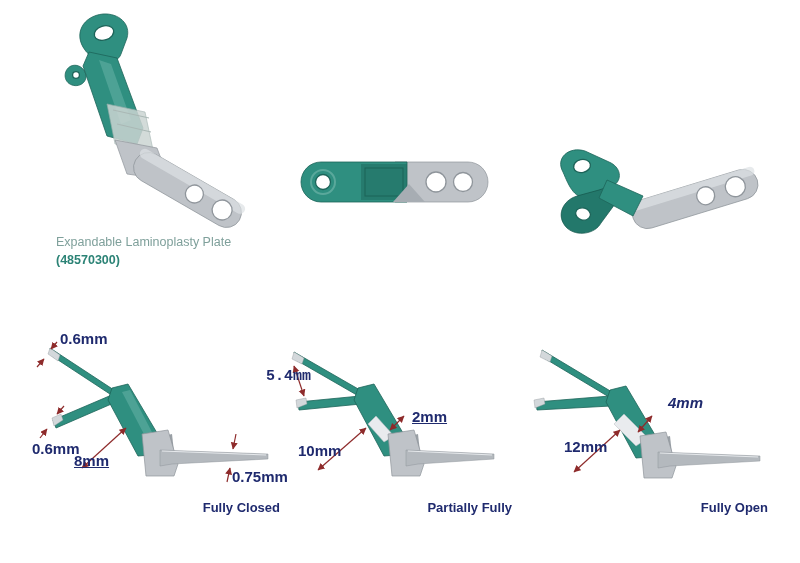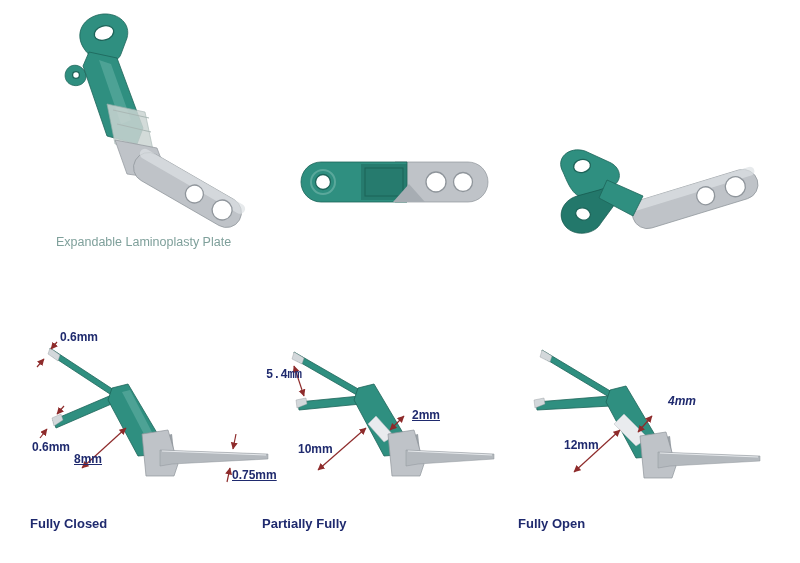--- a/index.html
+++ b/index.html
@@ -18,22 +18,22 @@
   .f-silver-l{fill:#d3d8db;stroke:var(--silver_dark);stroke-width:.4;}
   .f-gray{fill:#b4b9be;stroke:var(--silver_dark);stroke-width:.5;}
   .hole{fill:#fff;stroke:var(--silver_dark);stroke-width:1.3;}
   .hole-teal{fill:#fff;stroke:var(--teal_dark);stroke-width:1.3;}
   .wedge{fill:#e9ebee;stroke:#b9bdc2;stroke-width:.5;}
   .arrow{stroke:var(--arrow);stroke-width:1.2;fill:none;}
   .product-label{position:absolute;left:56px;top:234px;line-height:1.4;}
   .product-name{font-size:12.5px;color:var(--product_name);}
   .product-code{font-size:12.5px;font-weight:bold;color:var(--product_code);}
   .diagram{position:absolute;width:250px;height:205px;}
-  .dim{position:absolute;font-size:12px;font-weight:bold;color:var(--label);white-space:nowrap;}
-  .caption{position:absolute;left:0;right:0;top:186px;text-align:left;font-size:13px;font-weight:bold;color:var(--label);}
+  .dim{position:absolute;font-size:15px;font-weight:bold;color:var(--label);white-space:nowrap;}
+  .caption{position:absolute;left:0;right:0;top:170px;text-align:right;font-size:13px;font-weight:bold;color:var(--label);}
 </style>
 </head>
 <body>
 
 <div class="page">
 
   <div class="abs" style="left:55px;top:6px;">
     <svg width="200" height="232" viewBox="0 0 200 232">
       <g>
         <path class="f-teal" d="M30,44 C18,28 28,10 48,8 C64,7 76,18 72,32 L66,48 C64,54 58,56 52,54 L38,50 C34,49 32,47 30,44 Z"></path>
@@ -89,20 +89,21 @@
         <ellipse class="hole-teal" cx="47" cy="28" rx="8.5" ry="6.5" transform="rotate(-12 47 28)"></ellipse>
         <path d="M42,58 C28,62 20,78 32,90 C42,99 60,96 66,85 L80,66 C86,56 76,47 64,52 Z" fill="#23786b" stroke="#14544b" stroke-width="0.7"></path>
         <ellipse class="hole-teal" cx="48" cy="76" rx="7.5" ry="6" transform="rotate(15 48 76)"></ellipse>
         <polygon class="f-teal" points="72,42 108,58 98,78 64,60"></polygon>
       </g>
     </svg>
   </div>
 
   <div class="product-label">
     <div class="product-name">Expandable Laminoplasty Plate</div>
+    <div class="product-code">(48570300)</div>
   </div>
 
   <div class="diagram" style="left:30px;top:330px;">
     <svg width="250" height="170" viewBox="0 0 250 170">
       <defs>
         <marker id="ah1" markerWidth="8" markerHeight="8" refX="6.5" refY="3.5" orient="auto-start-reverse" markerUnits="userSpaceOnUse">
           <path d="M0,0 L7,3.5 L0,7 Z" style="fill:var(--arrow)"></path>
         </marker>
       </defs>
       <g>
@@ -123,21 +124,21 @@
         <line class="arrow" x1="10" y1="108" x2="17" y2="99" marker-end="url(#ah1)"></line>
         <line class="arrow" x1="34" y1="76" x2="27" y2="84" marker-end="url(#ah1)"></line>
         <line class="arrow" x1="52" y1="138" x2="96" y2="98" marker-start="url(#ah1)" marker-end="url(#ah1)"></line>
         <line class="arrow" x1="206" y1="104" x2="203" y2="119" marker-end="url(#ah1)"></line>
         <line class="arrow" x1="197" y1="152" x2="200" y2="138" marker-end="url(#ah1)"></line>
       </g>
     </svg>
     <div class="dim" style="left:30px;top:0px;">0.6mm</div>
     <div class="dim" style="left:2px;top:110px;">0.6mm</div>
     <div class="dim" style="left:44px;top:122px;text-decoration:underline;">8mm</div>
-    <div class="dim" style="left:202px;top:138px;text-decoration:underline;">0.75mm</div>
+    <div class="dim" style="left:202px;top:138px;">0.75mm</div>
     <div class="caption">Fully Closed</div>
   </div>
 
   <div class="diagram" style="left:262px;top:330px;">
     <svg width="250" height="170" viewBox="0 0 250 170">
       <defs>
         <marker id="ah2" markerWidth="8" markerHeight="8" refX="6.5" refY="3.5" orient="auto-start-reverse" markerUnits="userSpaceOnUse">
           <path d="M0,0 L7,3.5 L0,7 Z" style="fill:var(--arrow)"></path>
         </marker>
       </defs>

